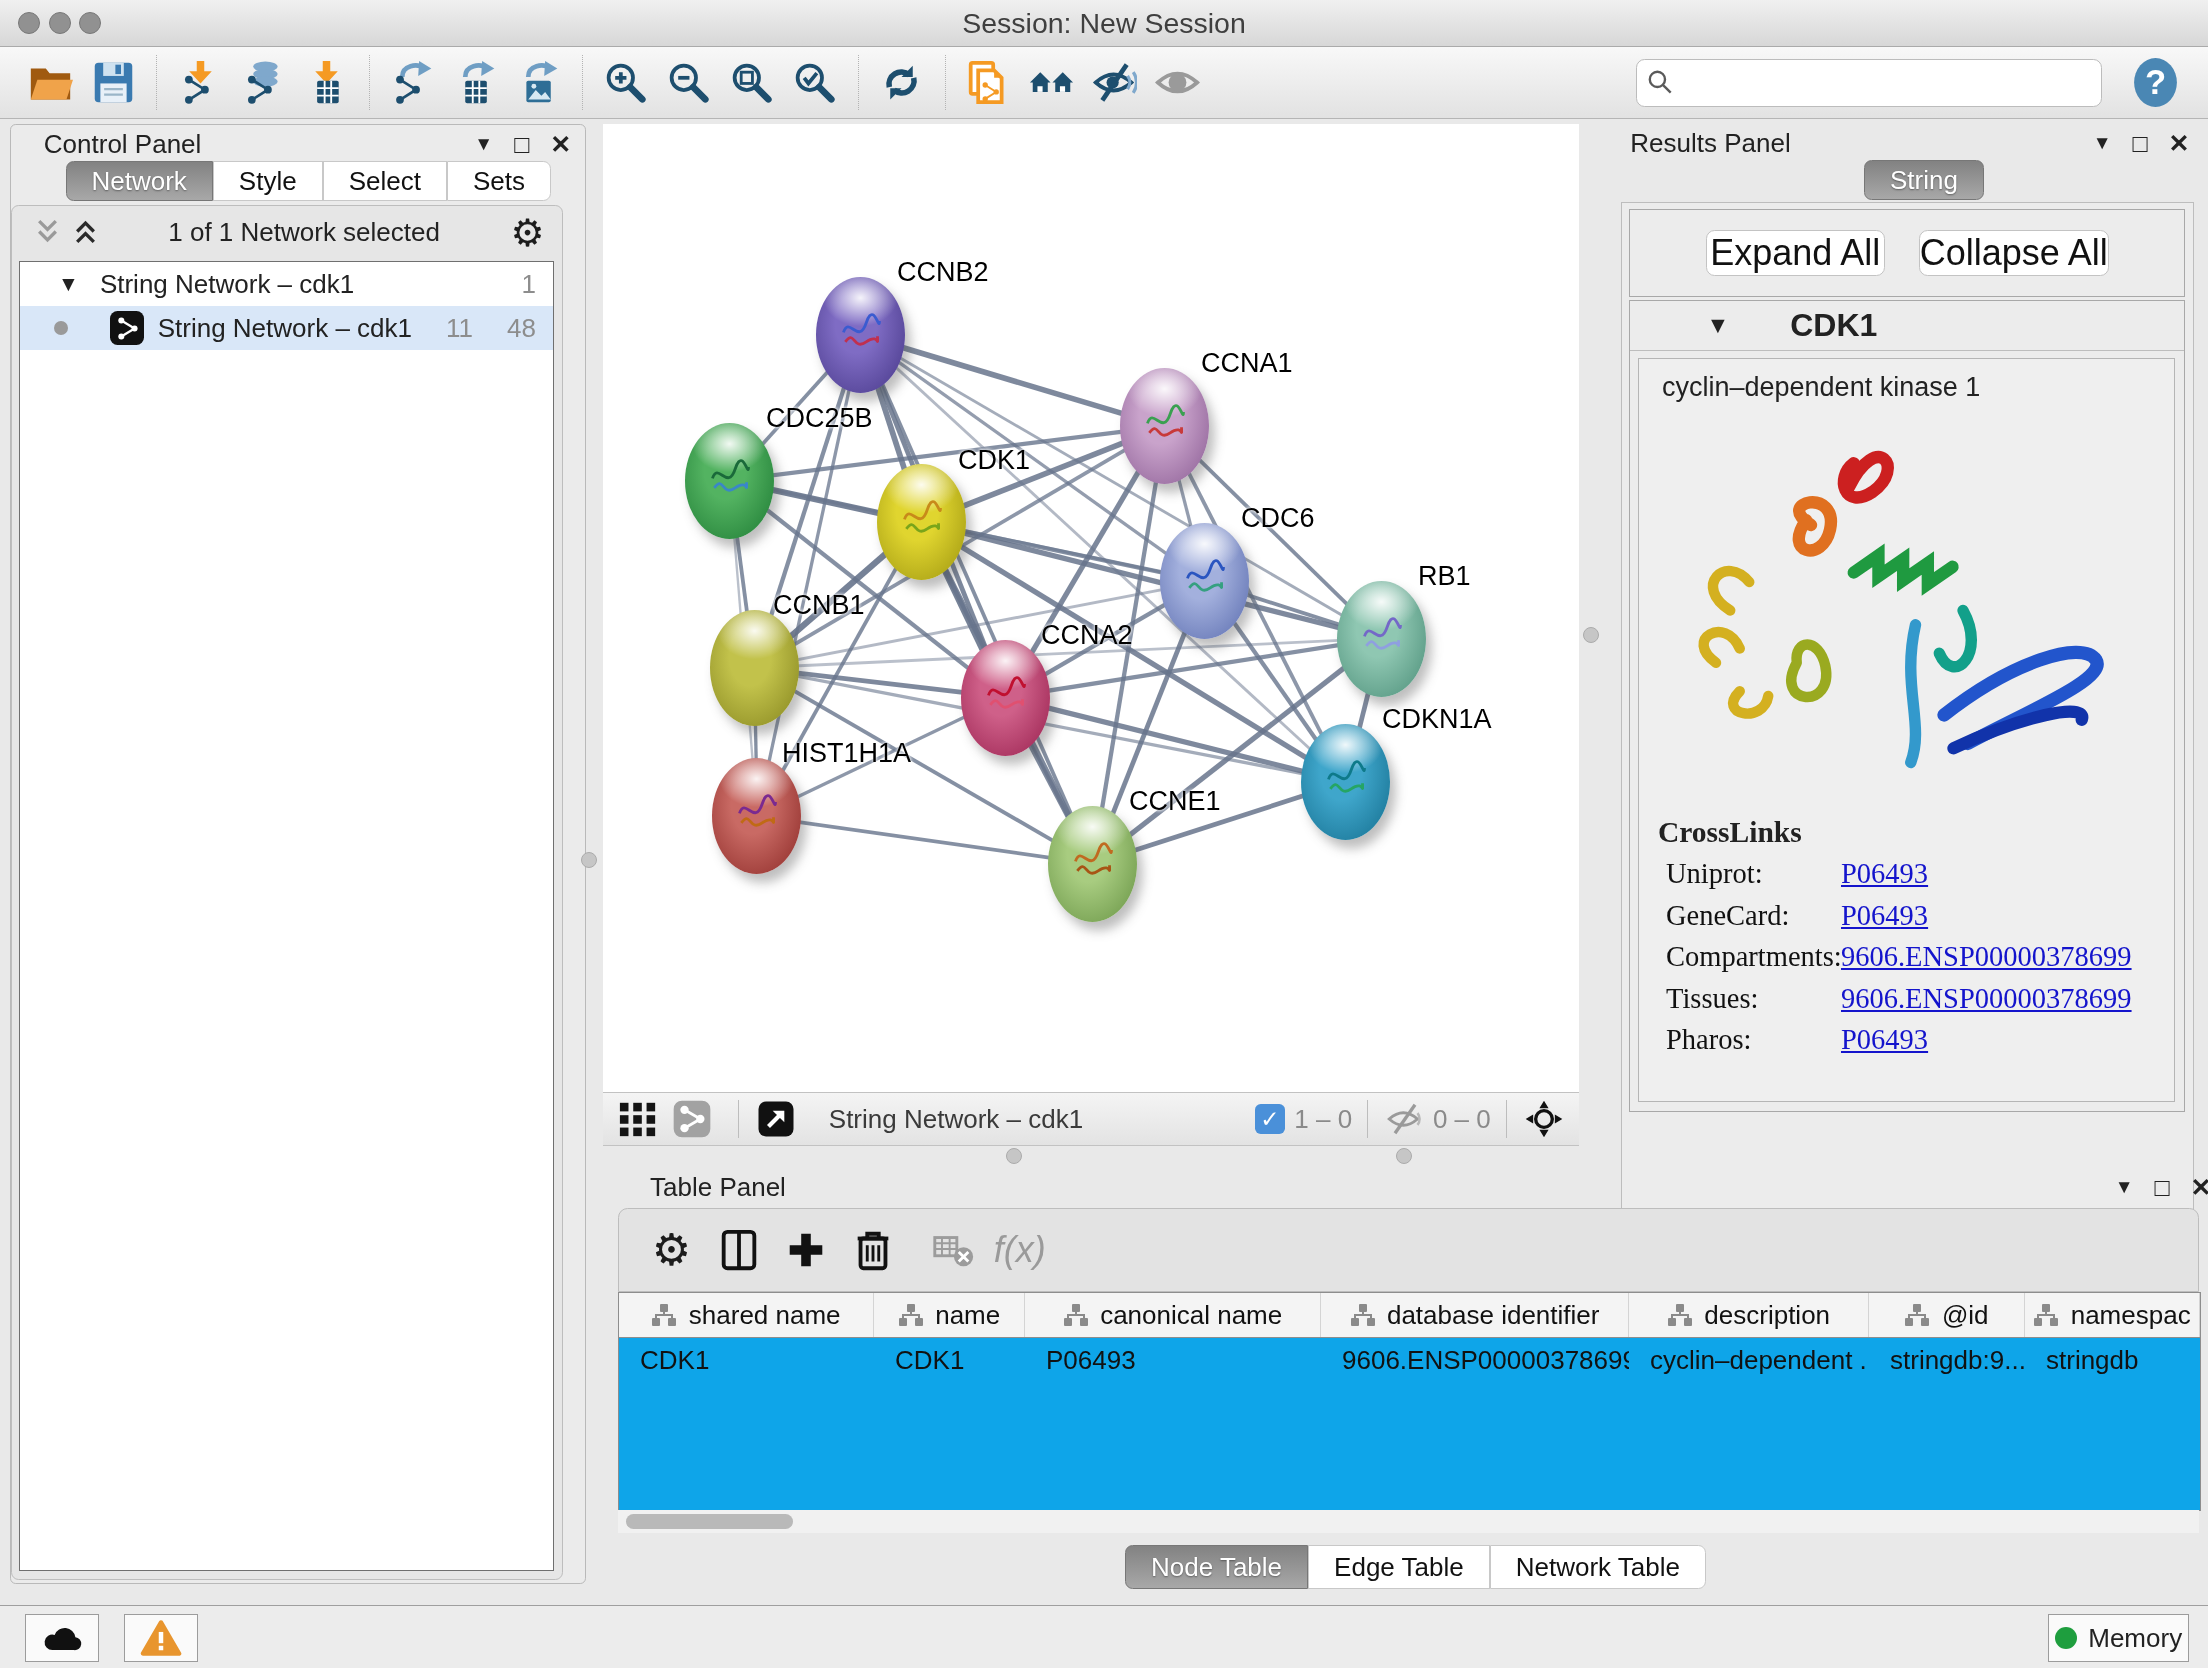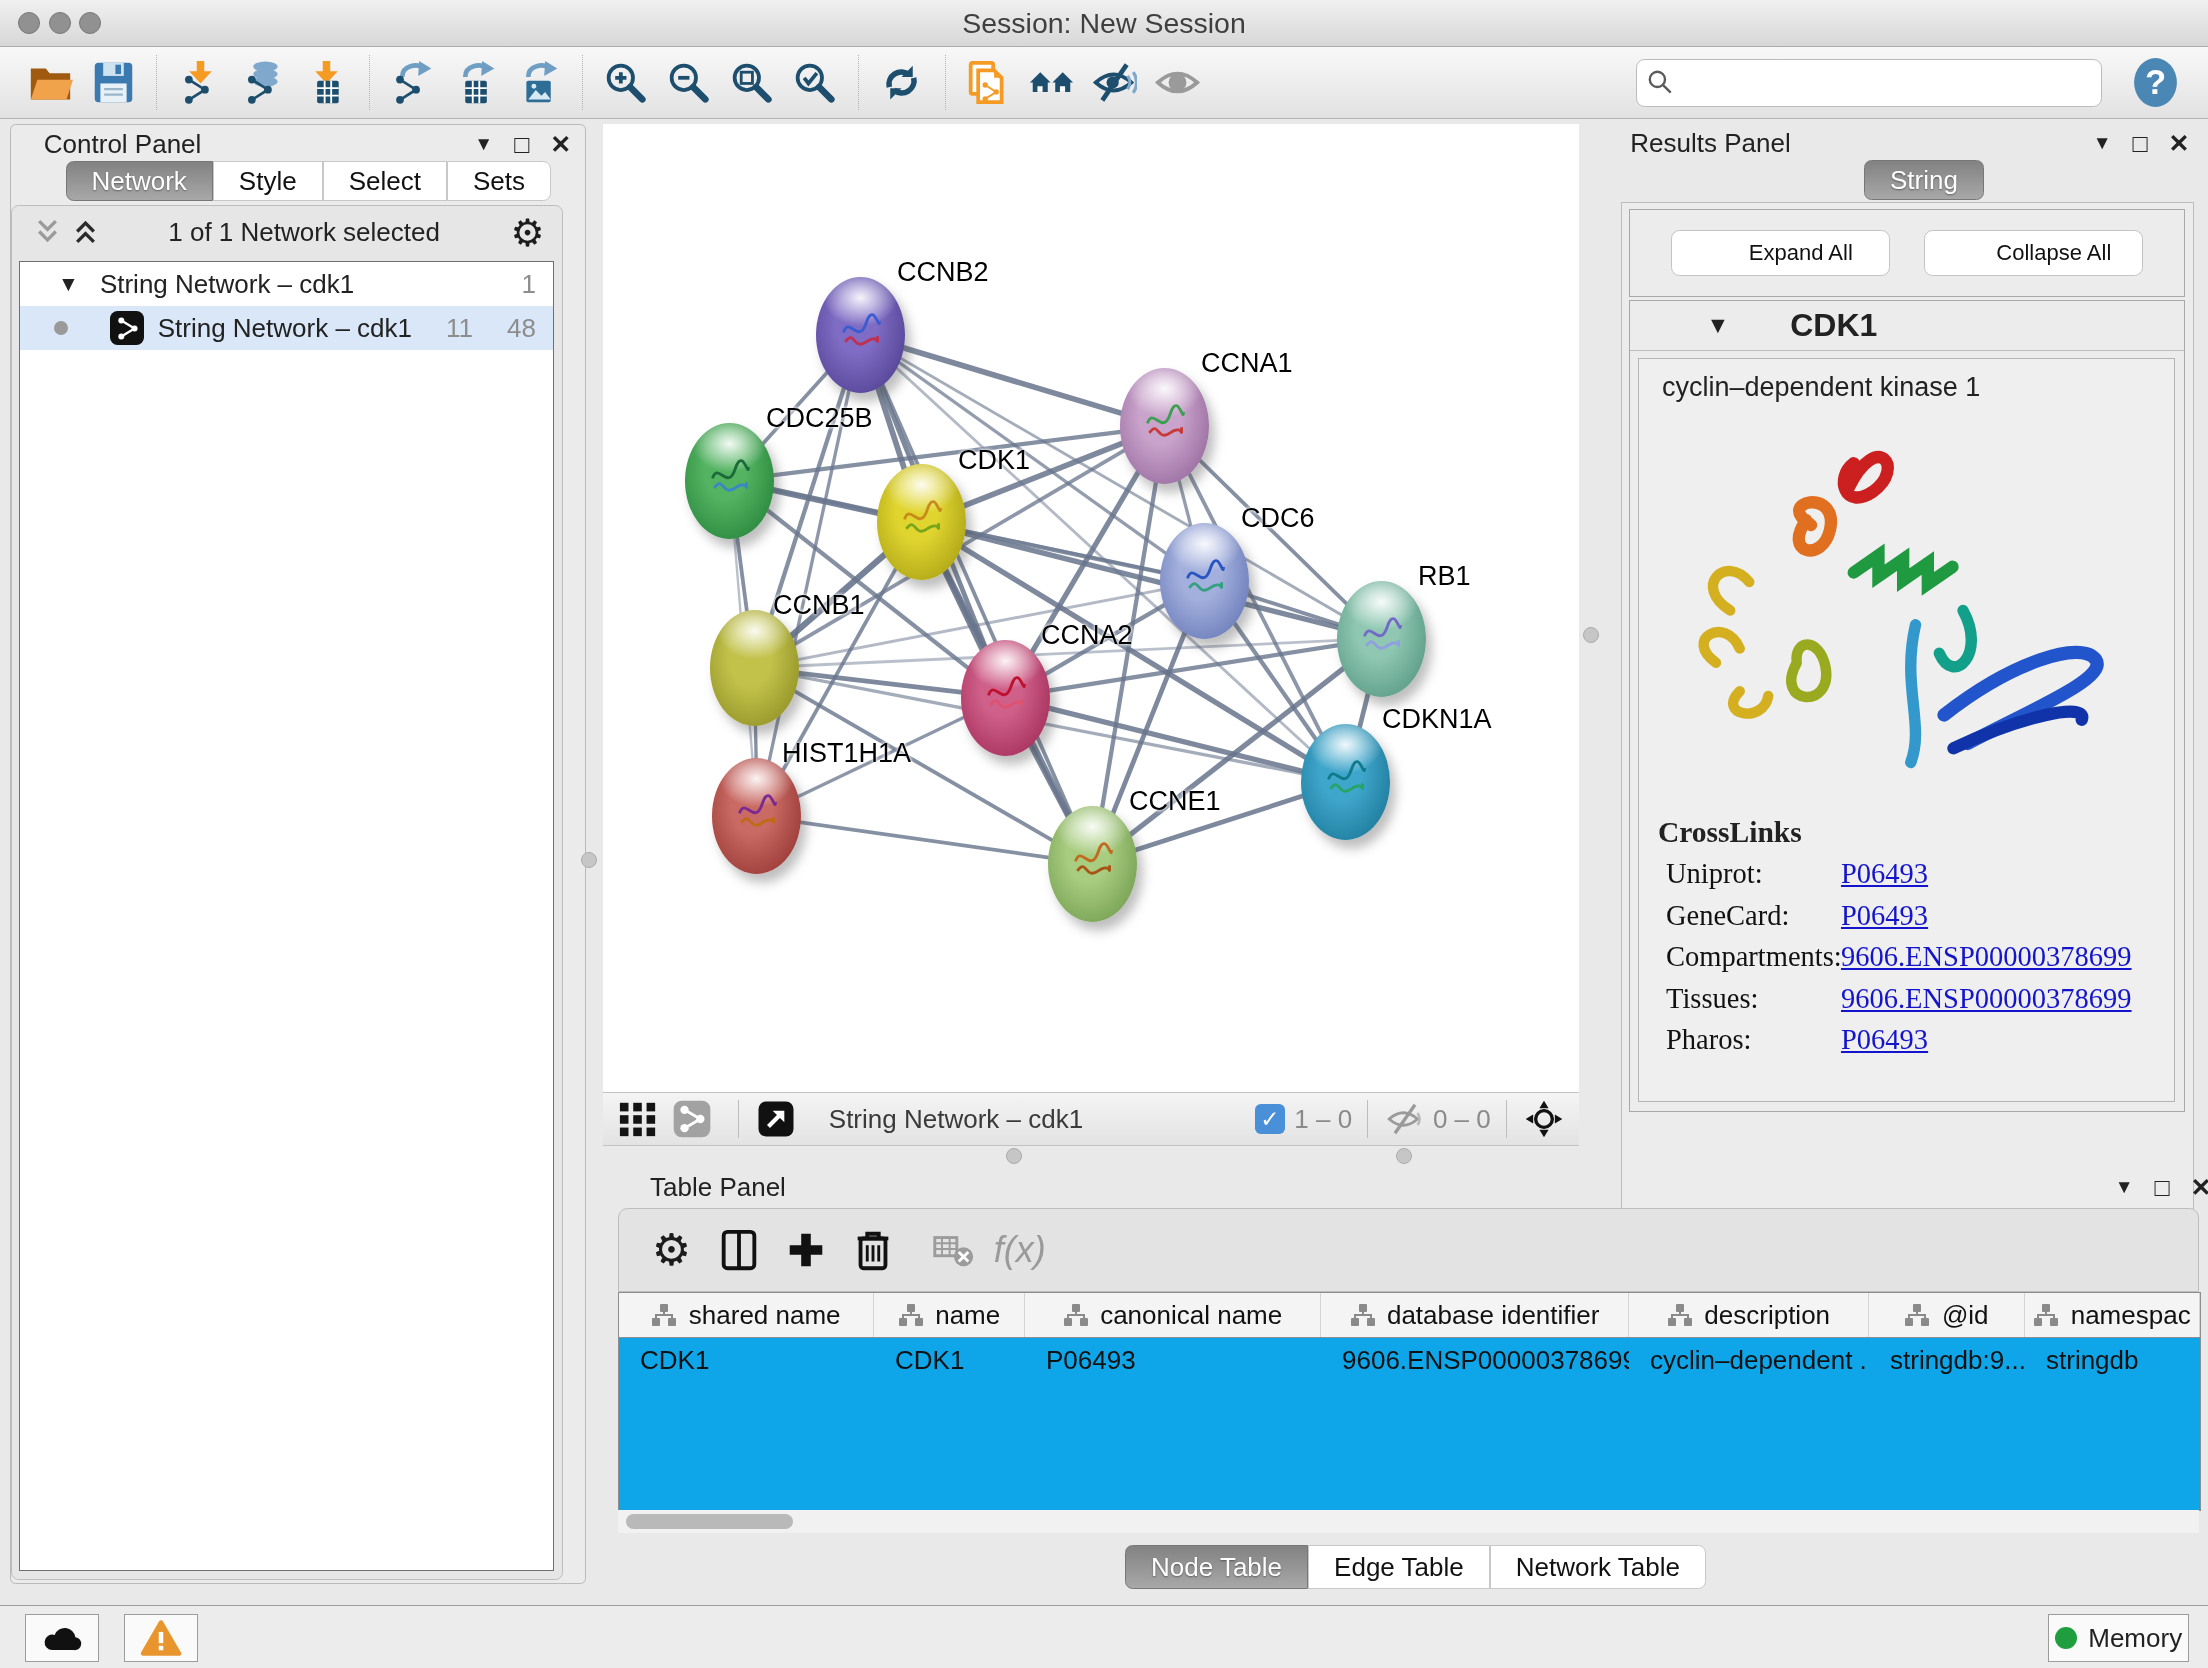--- a/index.html
+++ b/index.html
@@ -65,21 +65,21 @@
     display:flex;align-items:center;justify-content:center;margin-right:9.5px;}
   .gray-num{color:#8a8a8a;}
   
   .rp{left:1617px;top:124px;width:582px;height:1027px;}
   .rp-tab{position:absolute;left:247px;top:36px;border-radius:7.6px;}
   .rp-outer{position:absolute;left:3.8px;top:78px;width:571px;height:1029px;
     background:#ececec;border:1.9px solid #bdbdbd;}
   .rp-expander{position:absolute;left:7.6px;top:5.7px;right:7.6px;height:86px;background:#ececec;border:1.9px solid #a8a8a8;
     display:flex;align-items:center;justify-content:center;gap:34px;}
   .rp-btn{min-width:177px;height:44px;background:#fff;border:1.9px solid #c3c3c3;border-radius:8.6px;
-    display:flex;align-items:center;justify-content:center;font-size:22px;color:#111;padding-left:40px;}
+    display:flex;align-items:center;justify-content:center;font-size:36px;color:#111;}
   .rp-content{position:absolute;left:7.6px;top:97px;right:7.6px;height:810px;background:#ececec;border:1.9px solid #a8a8a8;}
   .rp-sechead{height:49px;display:flex;align-items:center;border-bottom:1.9px solid #bdbdbd;}
   .rp-inner{position:absolute;left:7.6px;top:57px;right:9.5px;bottom:9.5px;background:#efefef;border:1.9px solid #b5b5b5;}
   .serif{font-family:"Liberation Serif",serif;}
   .xl-row{display:flex;font-size:28.5px;margin:9.5px 0 0 27px;}
   .xl-label{width:175px;color:#111;}
   .xl-link{color:#1414cc;text-decoration:underline;}
   
   .tp-head{left:625px;top:1168px;width:1596px;height:38px;padding-left:25px;box-sizing:border-box;}
   .tp-toolbar{left:618px;top:1208px;width:1581px;height:84px;background:#e3e3e3;

